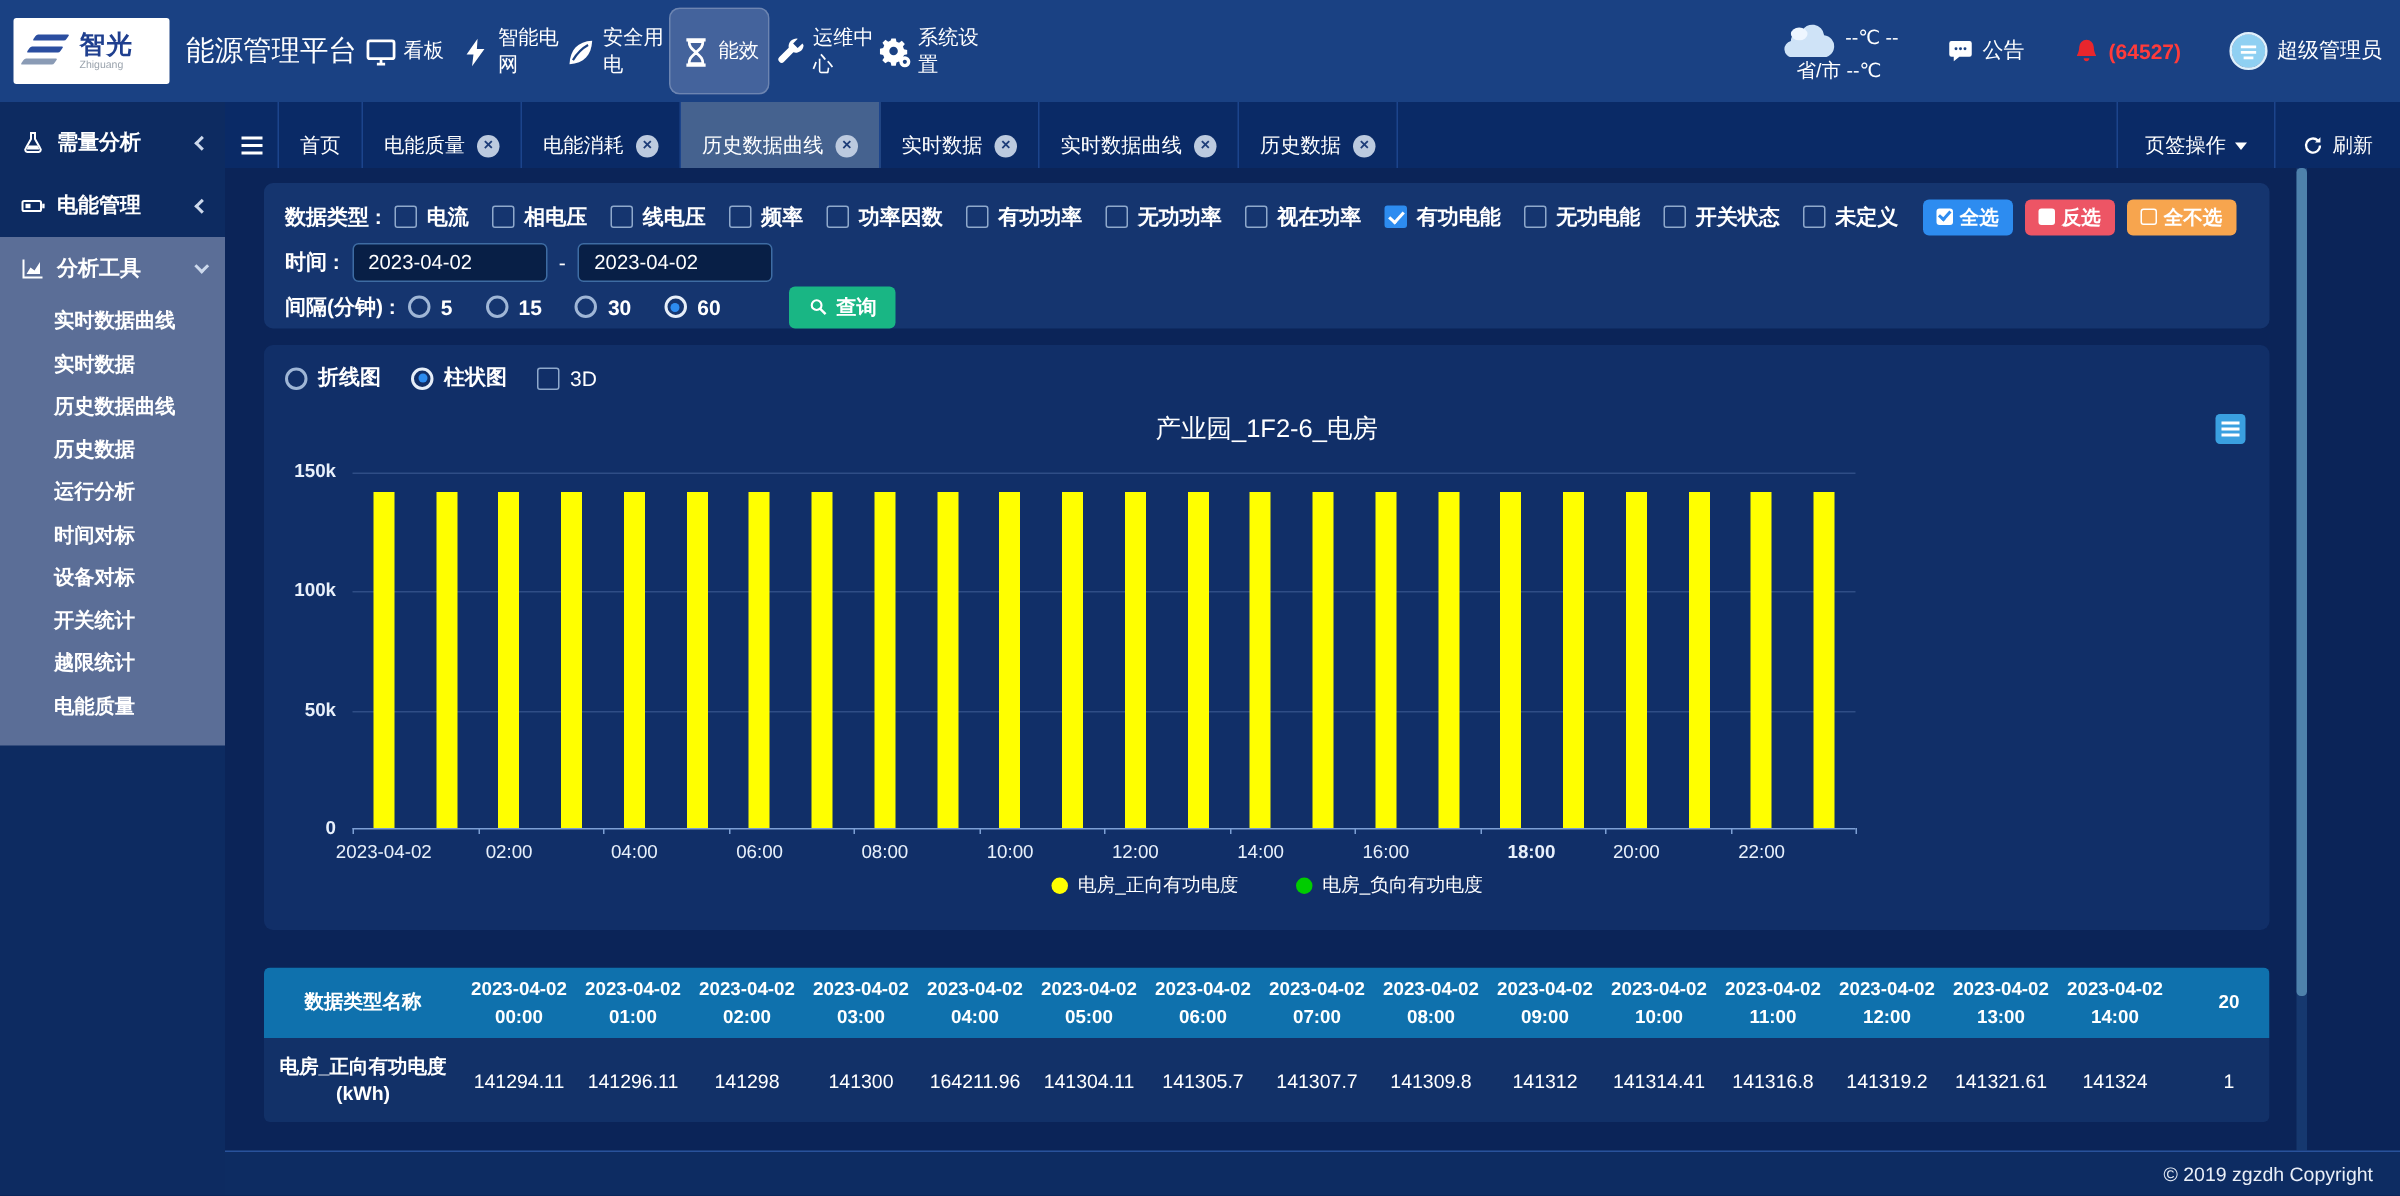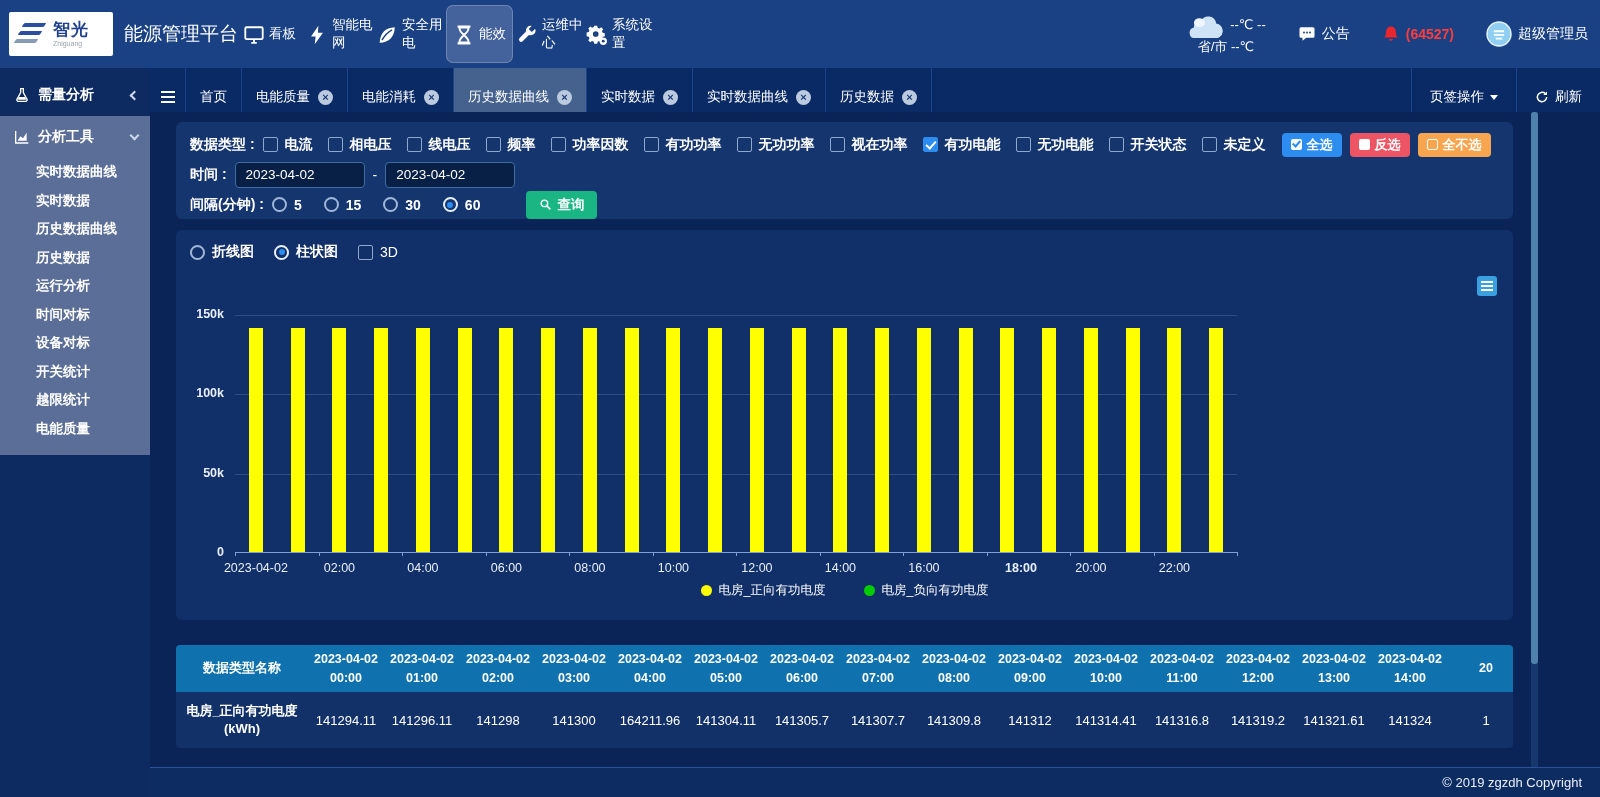--- a/index.html
+++ b/index.html
@@ -242,20 +242,32 @@
         <span class="sb-ic">
           <svg viewBox="0 0 24 24">
             <path d="M9 2.5h6M10 2.5v6L4.9 17.6a2.3 2.3 0 0 0 2 3.9h10.2a2.3 2.3 0 0 0 2-3.9L14 8.5v-6" fill="none" stroke="#fff" stroke-width="2"></path>
             <path d="M7.5 15h9l2 4h-13z" fill="#fff"></path>
           </svg>
         </span>
         <span>需量分析</span>
         <span class="spacer"></span>
         <span class="chev left"></span>
       </div>
+      <div class="sb-row">
+        <span class="sb-ic">
+          <svg viewBox="0 0 24 24">
+            <rect x="1.5" y="7.5" width="18.5" height="10" rx="1.6" fill="none" stroke="#fff" stroke-width="2"></rect>
+            <rect x="21.2" y="10.2" width="2.4" height="4.6" fill="#fff"></rect>
+            <rect x="4.5" y="10.3" width="5" height="4.4" fill="#fff"></rect>
+          </svg>
+        </span>
+        <span>电能管理</span>
+        <span class="spacer"></span>
+        <span class="chev left"></span>
+      </div>
       <div class="sb-group-open">
         <div class="sb-row">
           <span class="sb-ic">
             <svg viewBox="0 0 24 24">
               <path d="M2.5 3v18h19" stroke="#fff" stroke-width="2" fill="none"></path>
               <path d="M5.5 17.5l4-6.5 4 3 5.5-8.5v12z" fill="#fff"></path>
             </svg>
           </span>
           <span>分析工具</span>
           <span class="spacer"></span>
@@ -441,20 +453,21 @@
             </div>
             <div class="rad">
               <span class="rb sel"></span>
               <span>柱状图</span>
             </div>
             <div class="chk">
               <span class="cb"></span>
               <span>3D</span>
             </div>
           </div>
+        <div class="chart-title">产业园_1F2-6_电房</div>
         <div class="toolbox">
             <i></i>
             <i></i>
             <i></i>
           </div>
         <div class="plot" id="plot">
             <div class="gridline" style="top: 158.667px;"></div>
             <div class="gridline" style="top: 79.3333px;"></div>
             <div class="gridline" style="top: 0px;"></div>
             <div class="bar" style="left: 13.875px; height: 224.2px; background: rgb(255, 255, 0);"></div>

